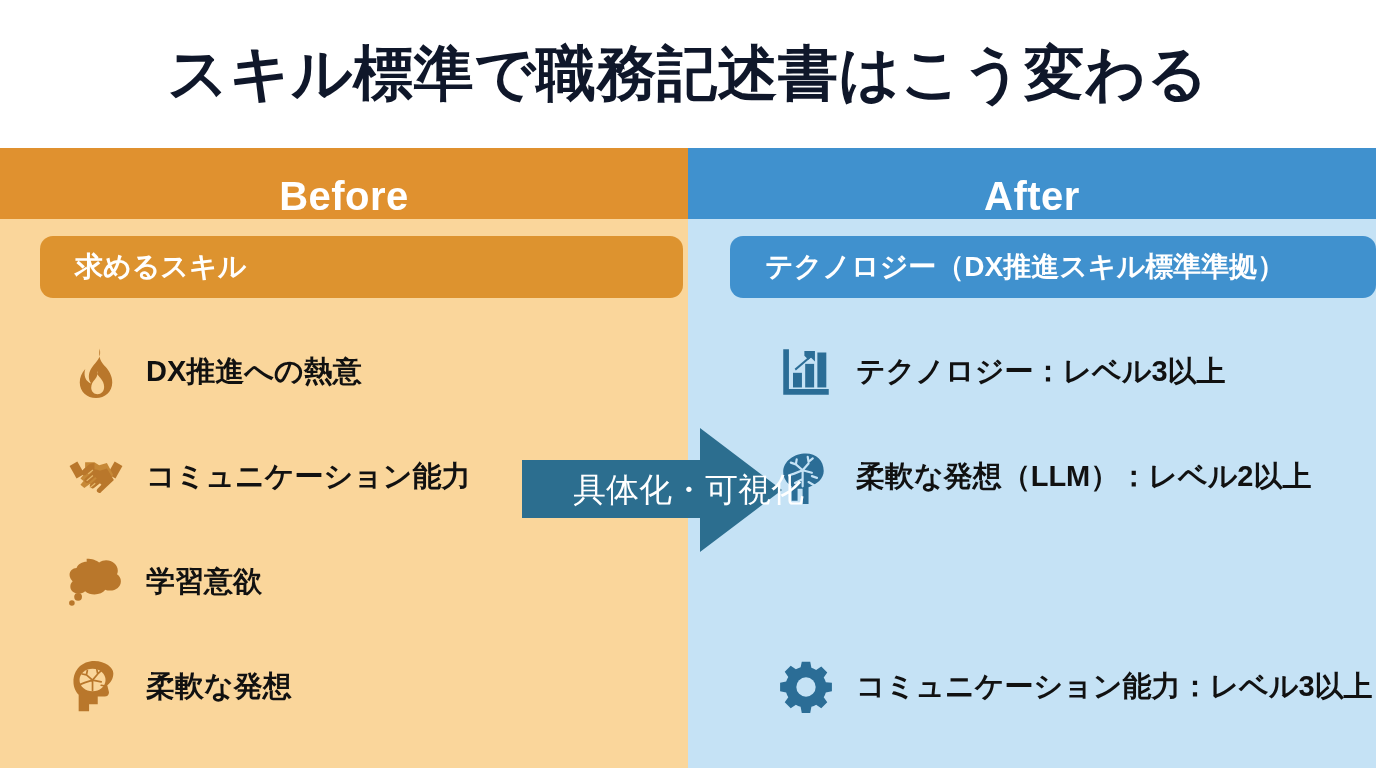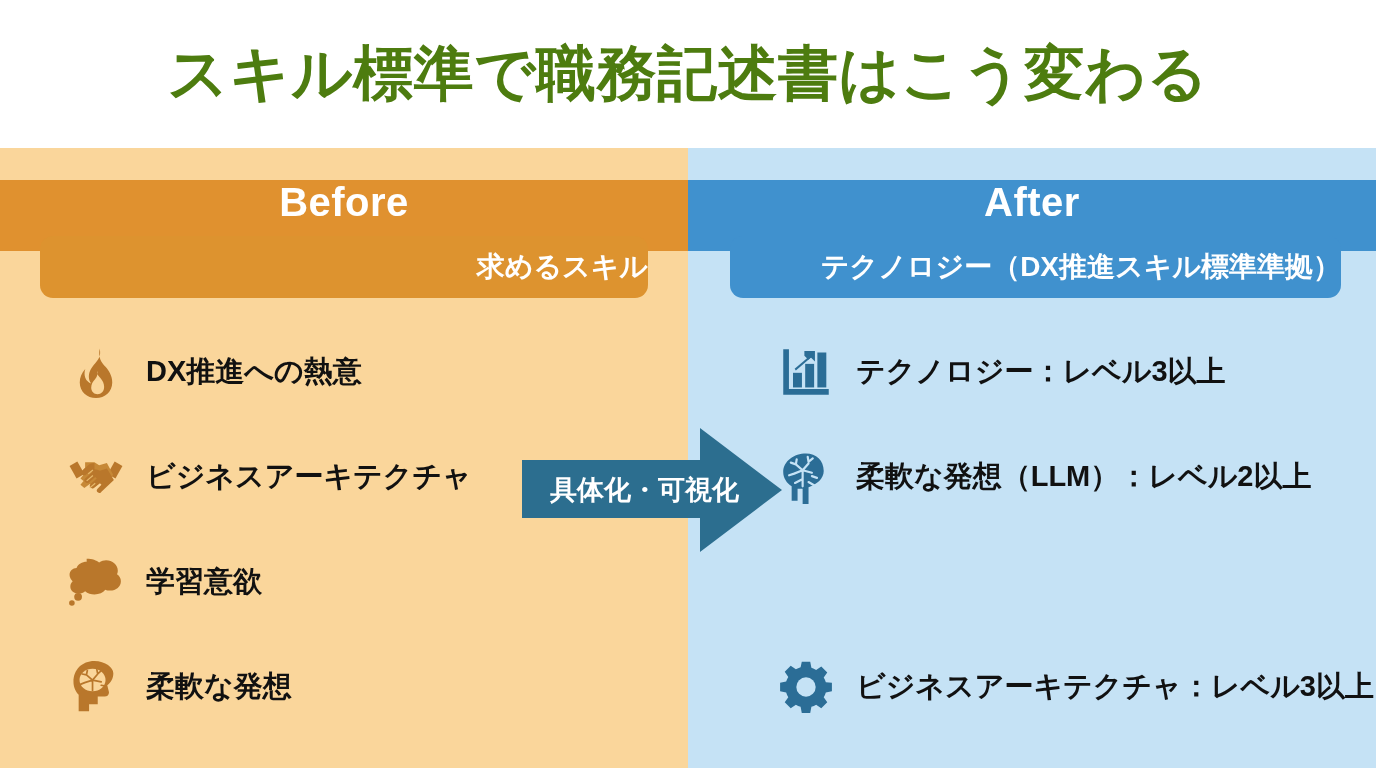--- a/index.html
+++ b/index.html
@@ -26,21 +26,21 @@
     width: 1376px;
     height: 148px;
     background: #ffffff;
     display: flex;
     align-items: center;
     justify-content: center;
   }
   .title-text {
     font-size: 60px;
     font-weight: 700;
-    color: #4d7c0f;
+    color: #0f172a;
     letter-spacing: 0.5px;
     white-space: nowrap;
   }
 
   
   .panel {
     position: absolute;
     top: 148px;
     height: 620px;
     overflow: hidden;
@@ -48,41 +48,41 @@
   .panel-left  { left: 0px;   width: 688px; background: #fad69b; }
   .panel-right { left: 688px; width: 688px; background: #c5e2f5; }
 
   .panel-header {
     position: absolute;
     left: 0;
     top: 0;
     width: 100%;
     height: 71px;
     display: flex;
-    align-items: flex-start;
-    justify-content: center;
-    margin-top: 32px;
+    align-items: flex-end;
+    justify-content: center;
   }
   .panel-header.left  { background: #e0912f; }
   .panel-header.right { background: #4091ce; }
   .panel-header-text {
     color: #ffffff;
     font-size: 40px;
     font-weight: 700;
     letter-spacing: 0.5px;
   }
 
   
   .pill {
     position: absolute;
     height: 62px;
     border-radius: 13px;
     display: flex;
     align-items: center;
-    justify-content: flex-end;
+    justify-content: flex-start;
+    padding-left: 35px;
   }
   .pill-left {
     left: 40px;
     top: 88px;
     width: 608px;
     background: #dd932f;
   }
   .pill-right {
     left: 42px;
     top: 88px;
@@ -141,24 +141,25 @@
   .arrow-label {
     position: absolute;
     left: 0;
     top: 0;
     width: 245px;
     height: 140px;
     display: flex;
     align-items: center;
     justify-content: center;
     color: #ffffff;
-    font-size: 27px;
-    font-weight: 700;
+    font-size: 33px;
+    font-weight: 400;
     white-space: nowrap;
     pointer-events: none;
+    padding-left: 44px;
   }
 </style>
 </head>
 <body>
 
 <div id="slide">
 
   <div class="title-bar">
     <div class="title-text">スキル標準で職務記述書はこう変わる</div>
   </div>
@@ -188,21 +189,21 @@
       <div class="row row-left" style="top:285px">
         <span class="row-icon">
           <svg width="56" height="46" viewBox="0 0 72 56" aria-hidden="true">
             <path fill="#b9772b" d="M2 14l10-6 9 16-10 6z"></path>
             <path fill="#b9772b" d="M70 14L60 8l-9 16 10 6z"></path>
             <path fill="#c68836" d="M22 9h12l6 4 10-3 8 15-9 13-6-4-9 7-6-4-7 5-5-4 4-5-4-3 4-5-3-3 5-6z"></path>
             <path fill="#b9772b" d="M34 10c-3 0-6 1-8 3l-8 7c-2 2-1 4 1 5 1 1 3 1 4 0l6-5 2 2-9 8c-2 2-1 4 1 5s3 1 5-1l7-6 2 2-8 7c-2 2-1 4 1 5s3 1 5-1l6-5 2 2-5 5c-2 2-1 4 1 5 1 1 3 1 4-1l16-15-9-15-9 3c-2-1-4-2-7-2z"></path>
             <path fill="none" stroke="#e6b86b" stroke-width="1.6" d="M26 24l6-5M24 33l8-7M28 42l7-6"></path>
           </svg>
         </span>
-        <span class="row-label">ビジネスアーキテクチャ</span>
+        <span class="row-label">コミュニケーション能力</span>
       </div>
 
       <div class="row row-left" style="top:390px">
         <span class="row-icon">
           <svg width="56" height="50" viewBox="0 0 72 64" aria-hidden="true">
             <path fill="#b9772b" d="M24 6c-6 0-11 3-13 8-5 0-9 4-9 9 0 3 2 6 4 8-2 2-3 4-3 7 0 5 5 9 11 9 3 0 6-1 8-3 3 3 8 4 12 4 6 0 11-2 14-6 2 1 4 1 6 1 8 0 14-5 14-12 0-4-2-7-5-9 1-2 1-3 1-5 0-7-7-13-15-13-3 0-6 1-9 3-3-3-9-5-16-5z"></path>
             <circle fill="#b9772b" cx="13" cy="51" r="5"></circle>
             <circle fill="#b9772b" cx="5" cy="59" r="3.6"></circle>
           </svg>
         </span>
@@ -260,21 +261,21 @@
       </div>
 
 
       <div class="row" style="left:90px; top:495px">
         <span class="row-icon">
           <svg width="54" height="54" viewBox="0 0 64 64" aria-hidden="true">
             <path fill="#2b6d96" d="M27 2h10l1.4 7.3c2 .6 3.9 1.4 5.6 2.5l6.1-4.2 7.1 7.1-4.2 6.1c1.1 1.7 1.9 3.6 2.5 5.6L62.7 27v10l-7.2 1.4c-.6 2-1.4 3.9-2.5 5.6l4.2 6.1-7.1 7.1-6.1-4.2c-1.7 1.1-3.6 1.9-5.6 2.5L37 62.7H27l-1.4-7.2c-2-.6-3.9-1.4-5.6-2.5l-6.1 4.2-7.1-7.1 4.2-6.1c-1.1-1.7-1.9-3.6-2.5-5.6L1.3 37V27l7.2-1.4c.6-2 1.4-3.9 2.5-5.6L6.8 13.9l7.1-7.1 6.1 4.2c1.7-1.1 3.6-1.9 5.6-2.5z"></path>
             <circle fill="#c5e2f5" cx="32" cy="32" r="11.5"></circle>
           </svg>
         </span>
-        <span class="row-label">ビジネスアーキテクチャ：レベル3以上</span>
+        <span class="row-label">コミュニケーション能力：レベル3以上</span>
       </div>
 
     </div>
   </div>
 
   <div class="arrow-wrap">
     <svg class="arrow-svg" width="260" height="140" viewBox="0 0 260 140" aria-hidden="true">
       <path fill="#2c6e8f" d="M0 40h178V8l82 62-82 62V98H0z"></path>
     </svg>
     <div class="arrow-label">具体化・可視化</div>

